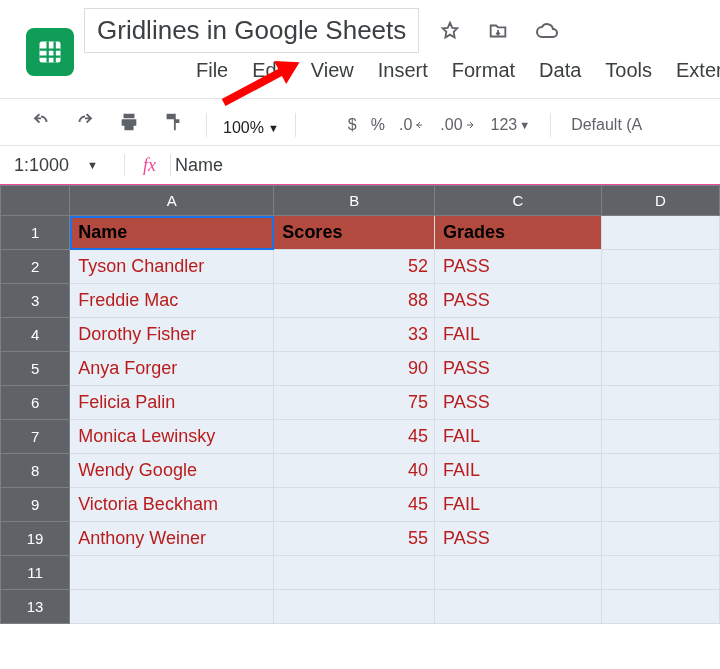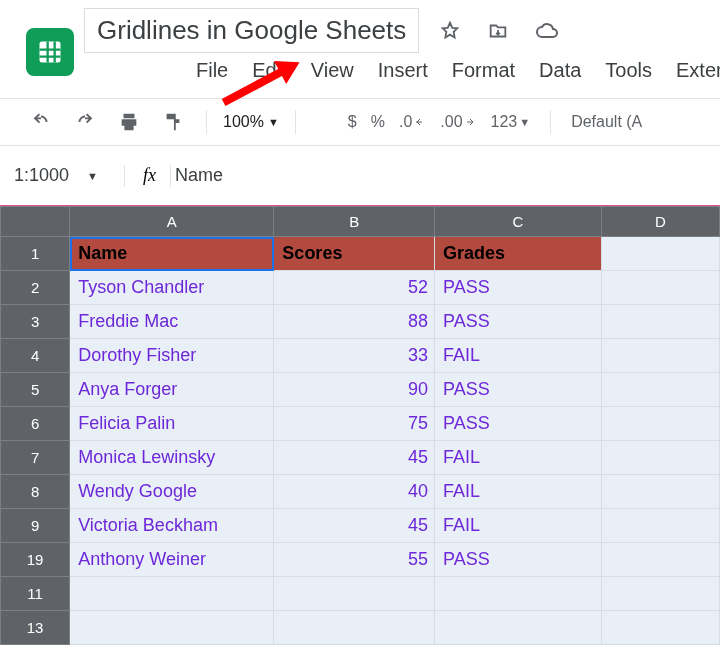--- a/index.html
+++ b/index.html
@@ -51,42 +51,42 @@
     font-size: 20px;
     color: #3c4043;
   }
   .menubar span { cursor: default; }
 
   
   .toolbar {
     border-top: 1px solid #e3e3e3;
     border-bottom: 1px solid #e3e3e3;
     display: flex;
-    align-items: center;
+    align-items: flex-end;
     gap: 10px;
     padding: 8px 0 8px 24px;
     font-size: 16px;
     color: #5f6368;
   }
   .toolbar .tool-btn { padding: 4px 6px; display:inline-flex; align-items:center; }
   .toolbar .sep { width: 1px; height: 24px; background: #e3e3e3; margin: 0 6px; }
   .zoom-group { display:flex; align-items:center; gap:4px; font-size:16px; color:#202124;}
   .toolbar .right { margin-left: 36px; display:flex; align-items:center; gap:14px;}
 
   
   .fx-row {
     display: flex;
     align-items: center;
     border-bottom: 1px solid #ec4899;
     padding: 8px 0 8px 14px;
     font-size: 18px;
     color: #5f6368;
   }
   .name-box { width: 110px; color:#3c4043; display:flex; align-items:center; gap:18px;}
-  .fx-label { font-style: italic; font-family: Georgia, serif; color:#000000; font-size:18px; margin: 11px 14px; }
+  .fx-label { font-style: italic; font-family: Georgia, serif; color:#ec4899; font-size:18px; margin: 0 14px; }
   .fx-sep { width:1px; height:22px; background:#e3e3e3; margin:0 4px 0 0;}
   .fx-value { color:#3c4043; font-size:18px;}
 
   
   .grid { display: table; border-collapse: collapse; width: 100%; }
   .g-row { display: table-row; }
   .g-cell, .g-hdr, .g-rownum, .corner {
     display: table-cell;
     border: 1px solid #d6dde5;
     vertical-align: middle;
@@ -103,21 +103,21 @@
     width:70px; background:#5f6368; color:#fff; text-align:center;
     font-size:15px; border-color:#7b8085;
   }
   .col-a { width: 206px; }
   .col-b { width: 162px; }
   .col-c { width: 168px; }
   .col-d { width: 120px; }
 
   .g-cell {
     background:#e9eff6;
-    color:#6d28d9;
+    color:#b91c1c;
     font-size:18px;
     height:34px;
     padding: 0 8px;
     text-align:left;
   }
   .g-cell.num { text-align:right; padding-right:6px; }
   .hdr-row .g-cell.col-a,
   .hdr-row .g-cell.col-b,
   .hdr-row .g-cell.col-c {
     background:#b24a3f; color:#000; font-weight:bold;

